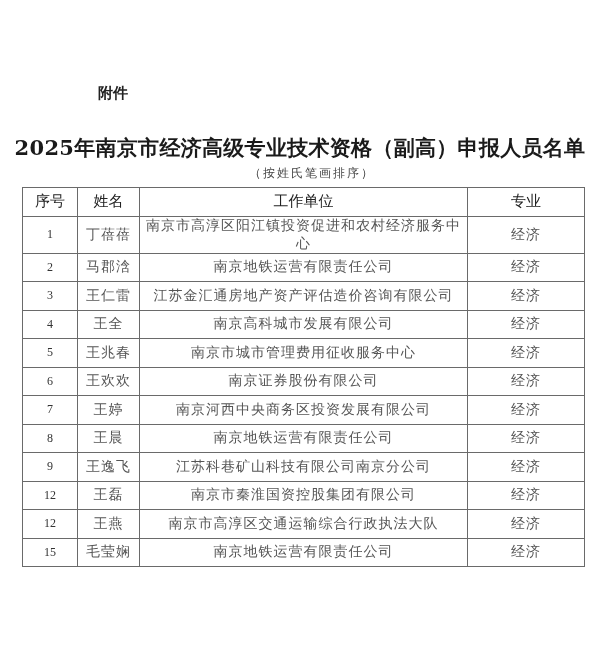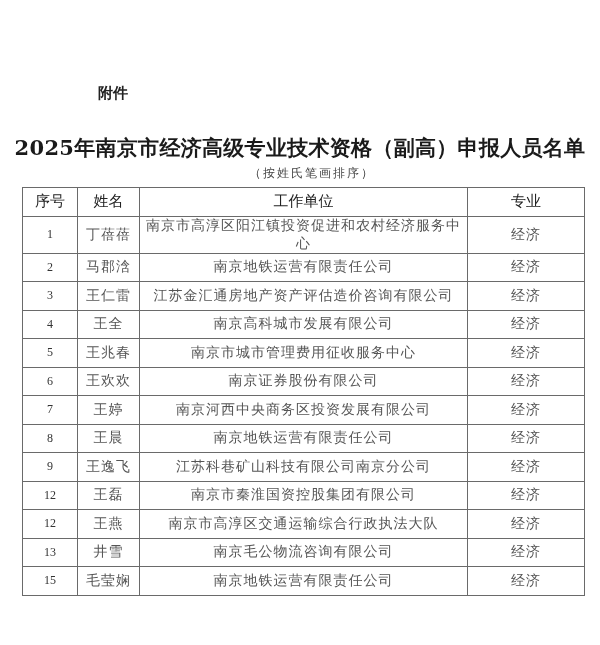--- a/index.html
+++ b/index.html
@@ -126,25 +126,19 @@
         <td>南京市秦淮国资控股集团有限公司</td>
         <td>经济</td>
       </tr>
     <tr>
         <td class="idx">12</td>
         <td>王燕</td>
         <td>南京市高淳区交通运输综合行政执法大队</td>
         <td>经济</td>
       </tr>
     <tr>
-        <td class="idx">13</td>
-        <td>井雪</td>
-        <td>南京毛公物流咨询有限公司</td>
-        <td>经济</td>
-      </tr>
-    <tr>
         <td class="idx">15</td>
         <td>毛莹娴</td>
         <td>南京地铁运营有限责任公司</td>
         <td>经济</td>
       </tr>
   </tbody>
 </table>
 
 </body></html>

